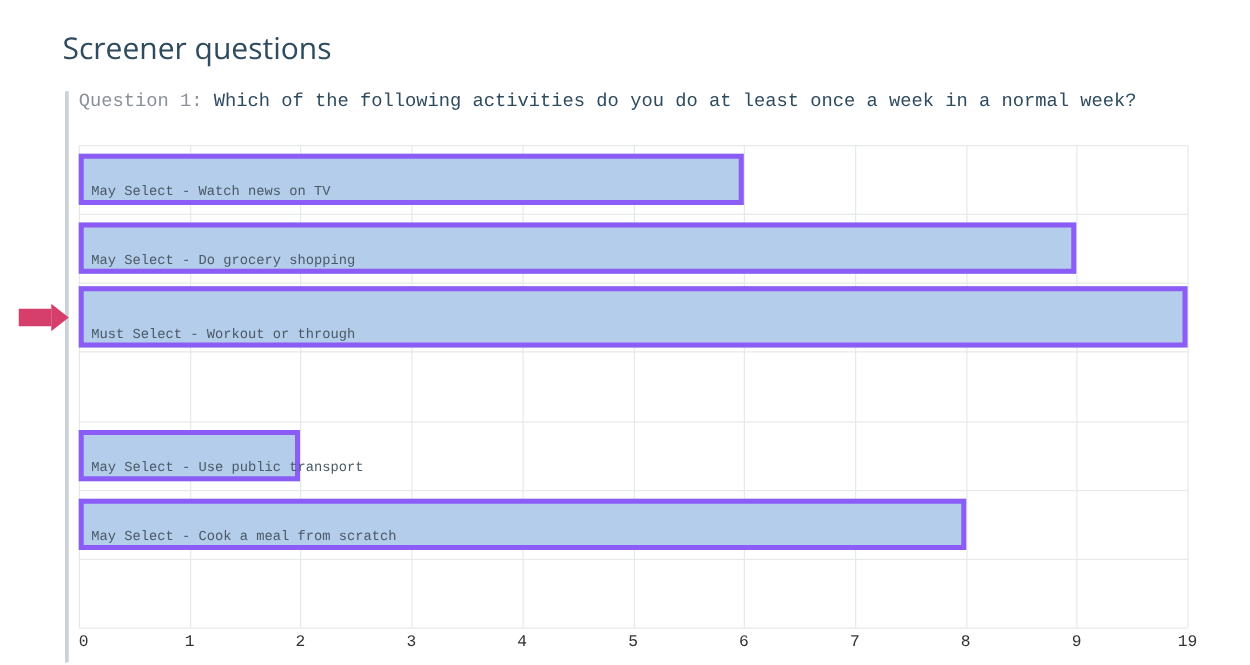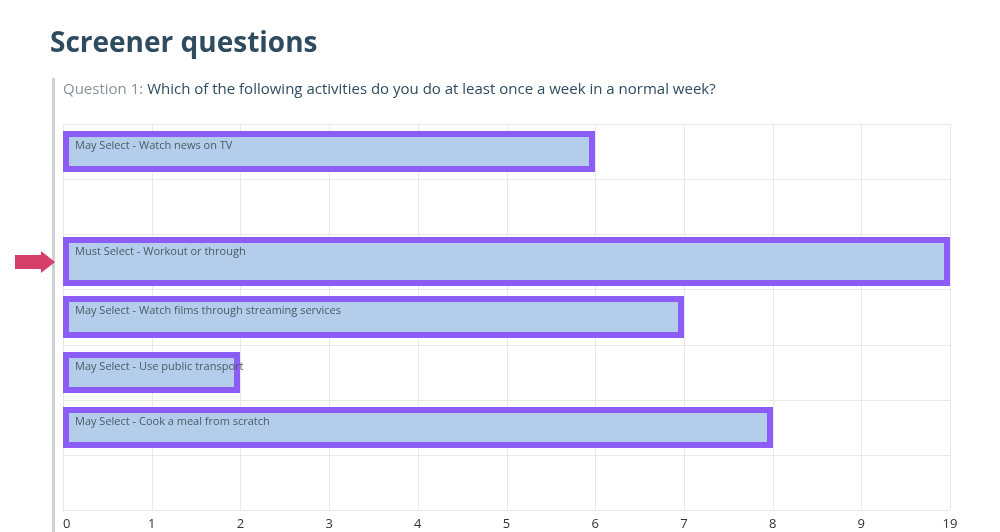--- a/index.html
+++ b/index.html
@@ -9,29 +9,30 @@
     height: 532px;
     background: #ffffff;
     font-family: -apple-system, BlinkMacSystemFont, "Segoe UI", "Open Sans", Helvetica, Arial, sans-serif;
     overflow: hidden;
   }
   .page {
     padding: 22px 50px 0 50px;
     box-sizing: border-box;
   }
   .page-title {
-    font-size: 28px;
-    font-weight: 700;
+    font-size: 24px;
+    font-weight: 400;
     color: #2e4b5f;
     margin: 0 0 18px 0;
   }
   .question-block {
     border-left: 3px solid #ccd2d7;
     padding-left: 8px;
     margin-left: 2px;
+    font-family: Liberation Mono, monospace;
   }
   .question-line {
     font-size: 15px;
     color: #2e4b5f;
     margin: 0 0 26px 0;
   }
   .question-prefix {
     color: #8a9199;
     font-weight: 400;
   }
@@ -87,24 +88,24 @@
     left: 0;
     right: 0;
     height: 55px; 
   }
   .bar {
     position: absolute;
     left: 0;
     top: 7px;
     bottom: 7px;
     background: #b4cdea;
-    border: 6px solid #8b5cf6;
+    border: 4px solid #8b5cf6;
     box-sizing: border-box;
     display: flex;
-    align-items: flex-start;
+    align-items: flex-end;
   }
   .bar.highlight {
     top: 3px;
     bottom: 3px;
   }
   .bar-label {
     padding-left: 6px;
     font-size: 11px;
     color: #4a5a66;
     white-space: nowrap;
@@ -182,32 +183,32 @@
             <div class="hline" style="top: 275.714px;"></div>
             <div class="hline" style="top: 330.857px;"></div>
             <div class="hline" style="top: 386px;"></div>
           </div>
         <div class="bars" id="bars">
             <div class="bar-slot" style="top: 0px; height: 55.1429px;">
               <div class="bar" style="width: 60%;">
                 <span class="bar-label">May Select - Watch news on TV</span>
               </div>
             </div>
+            <div class="bar-slot" style="top: 55.1429px; height: 55.1429px;">
+              <div class="bar" style="width: 90%;">
+                <span class="bar-label">May Select - Do grocery shopping</span>
+              </div>
+            </div>
             <div class="bar-slot" style="top: 110.286px; height: 55.1429px;">
               <div class="bar highlight" style="width: 100%;">
                 <span class="bar-label">Must Select - Workout or through</span>
               </div>
               <div class="arrow" style="top: 16.5714px;">
                 <div class="shaft"></div>
                 <div class="head"></div>
-              </div>
-            </div>
-            <div class="bar-slot" style="top: 165.429px; height: 55.1429px;">
-              <div class="bar" style="width: 70%;">
-                <span class="bar-label">May Select - Watch films through streaming services</span>
               </div>
             </div>
             <div class="bar-slot" style="top: 220.571px; height: 55.1429px;">
               <div class="bar" style="width: 20%;">
                 <span class="bar-label">May Select - Use public transport</span>
               </div>
             </div>
             <div class="bar-slot" style="top: 275.714px; height: 55.1429px;">
               <div class="bar" style="width: 80%;">
                 <span class="bar-label">May Select - Cook a meal from scratch</span>

